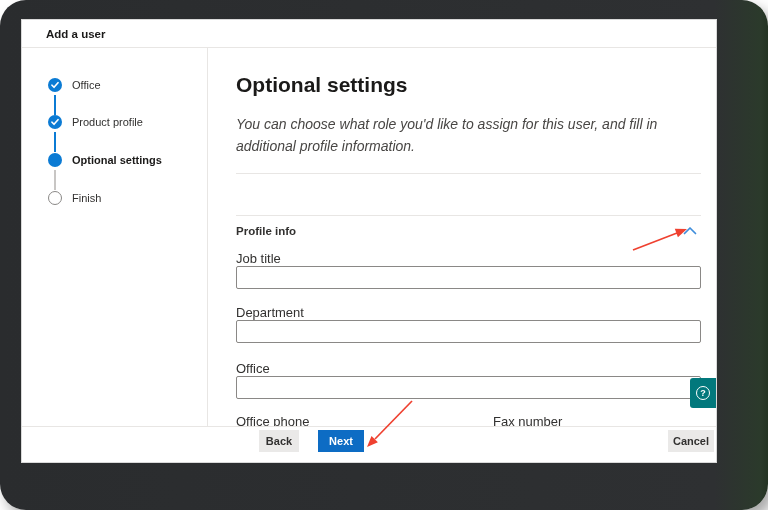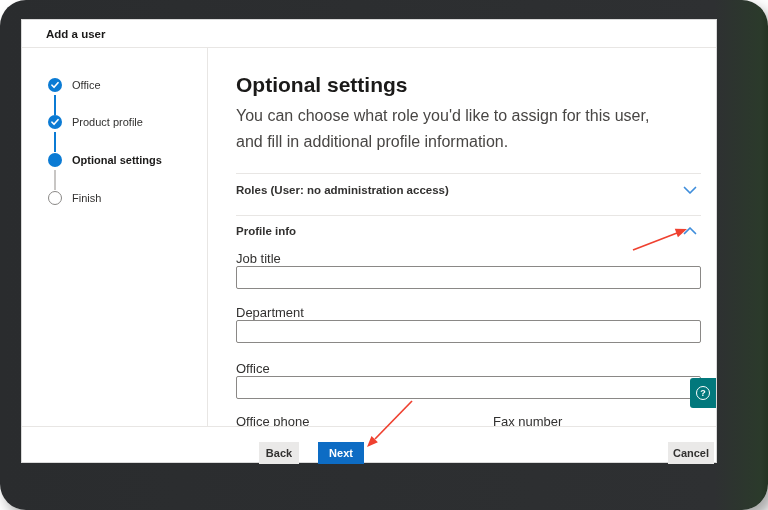--- a/index.html
+++ b/index.html
@@ -34,37 +34,37 @@
   .step-circle.upcoming { background:#fff; border:1.5px solid #8a8886; }
   .step-label { font-size:11px; color:#323130; white-space:nowrap; }
   .step.current .step-label { font-weight:bold; color:#1b1a19; }
   .connector { position:absolute; left:32px; width:2px; height:20px; }
   .connector.blue { background:#0b7bd4; }
   .connector.gray { background:#c8c6c4; }
 
   
   .main { position:relative; flex:1; height:100%; overflow:hidden; background:#fff; }
   .heading { position:absolute; left:28px; top:25px; font-size:21px; font-weight:bold; color:#1b1a19; }
-  .description { position:absolute; left:28px; top:55px; width:432px;
-                 font-size:16px; line-height:1.6; color:#484644; }
+  .description { position:absolute; left:28px; top:65px; width:432px;
+                 font-size:14px; line-height:1.6; color:#484644;font-style:italic; }
   .divider { position:absolute; left:28px; right:15px; height:1px; background:#e8e6e4; }
   .accordion-row { position:absolute; left:28px; right:15px; height:26px;
                    display:flex; align-items:center; cursor:pointer; }
   .accordion-row .acc-label { font-size:11.5px; font-weight:600; color:#323130; }
   .accordion-row .chev { position:absolute; right:4px; top:4px; }
 
   .field-label { position:absolute; left:28px; font-size:13px; line-height:13px; color:#323130; }
   .field-input { position:absolute; left:28px; right:15px; height:23px;
                  border:1px solid #8a8886; border-radius:2px; background:#fff;
                  font-size:11px; padding:0 6px; color:#1b1a19; outline:none; }
 
   
   .footer { position:absolute; left:0; bottom:0; width:100%; height:36px;
             background:#fff; border-top:1px solid #e8e6e4; }
-  .btn { position:absolute; top:15px; height:22px; border:none; border-radius:0;
+  .btn { position:absolute; top:3px; height:22px; border:none; border-radius:0;
          font-family:inherit; font-size:11px; font-weight:600; cursor:pointer;
          display:flex; align-items:center; justify-content:center; }
   .btn-default { background:#eaE9e8; background:#eae9e8; color:#323130; }
   .btn-back   { left:237px; width:40px; }
   .btn-next   { left:296px; width:46px; background:#0d6cc4; color:#fff; }
   .btn-cancel { left:646px; width:46px; }
 
   
   .help-btn { position:absolute; left:690px; top:378px; width:26px; height:30px;
               background:#02787c; border-radius:3px 0 0 3px; border:none; cursor:pointer;
@@ -123,28 +123,20 @@
           <span class="step-label">Finish</span>
         </div>
       </div>
 
       <div class="main">
         <div class="heading">Optional settings</div>
         <div class="description">You can choose what role you'd like to assign for this user, and fill in additional profile information.</div>
 
         <div class="divider" style="top:125px"></div>
 
-        <div class="accordion-row" style="top:129px">
-          <span class="acc-label">Roles (User: no administration access)</span>
-          <span class="chev">
-            <svg width="14" height="10" viewBox="0 0 14 10">
-                <polyline points="1.5,2.5 7,8 12.5,2.5" fill="none" stroke-width="1.7" stroke-linecap="round" stroke-linejoin="round" stroke="#3f8ddb"></polyline>
-              </svg>
-          </span>
-        </div>
 
         <div class="divider" style="top:167px"></div>
 
         <div class="accordion-row" style="top:170px">
           <span class="acc-label">Profile info</span>
           <span class="chev">
             <svg width="14" height="10" viewBox="0 0 14 10">
                 <polyline points="1.5,7.5 7,2 12.5,7.5" fill="none" stroke-width="1.7" stroke-linecap="round" stroke-linejoin="round" stroke="#3f8ddb"></polyline>
               </svg>
           </span>

